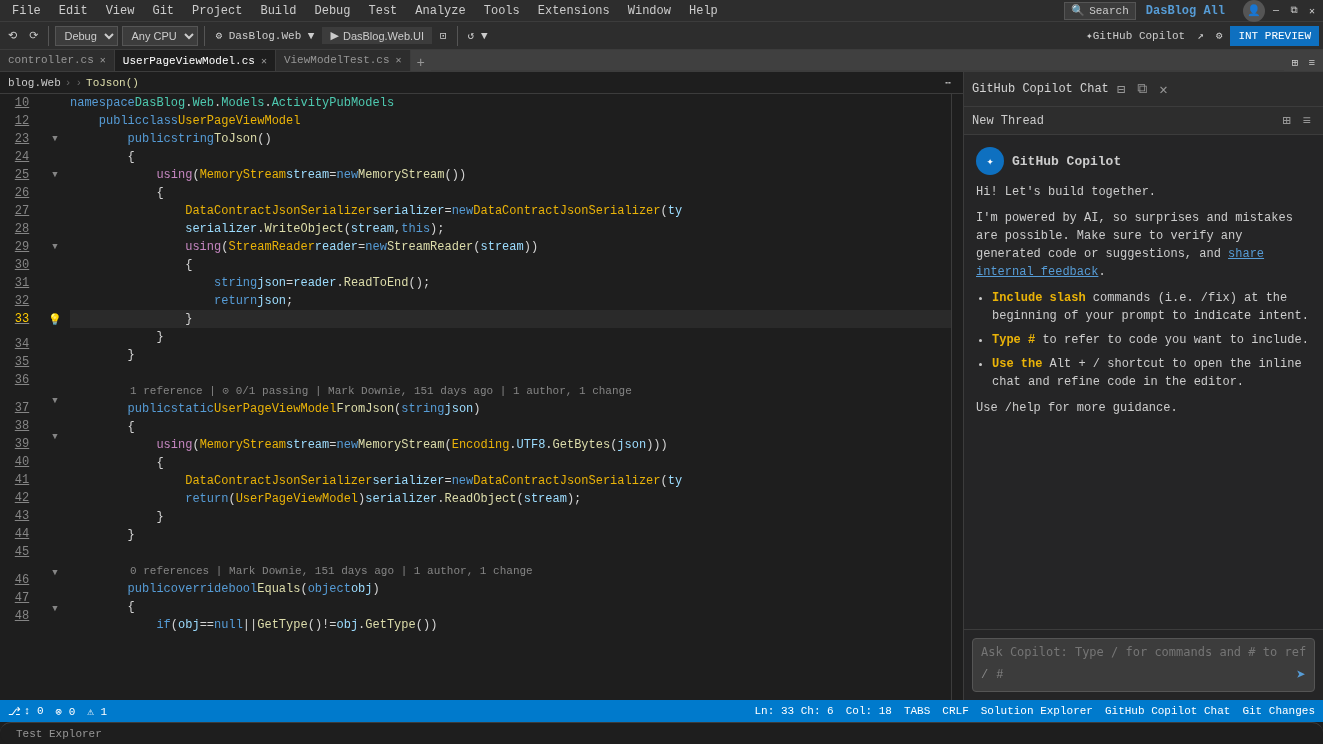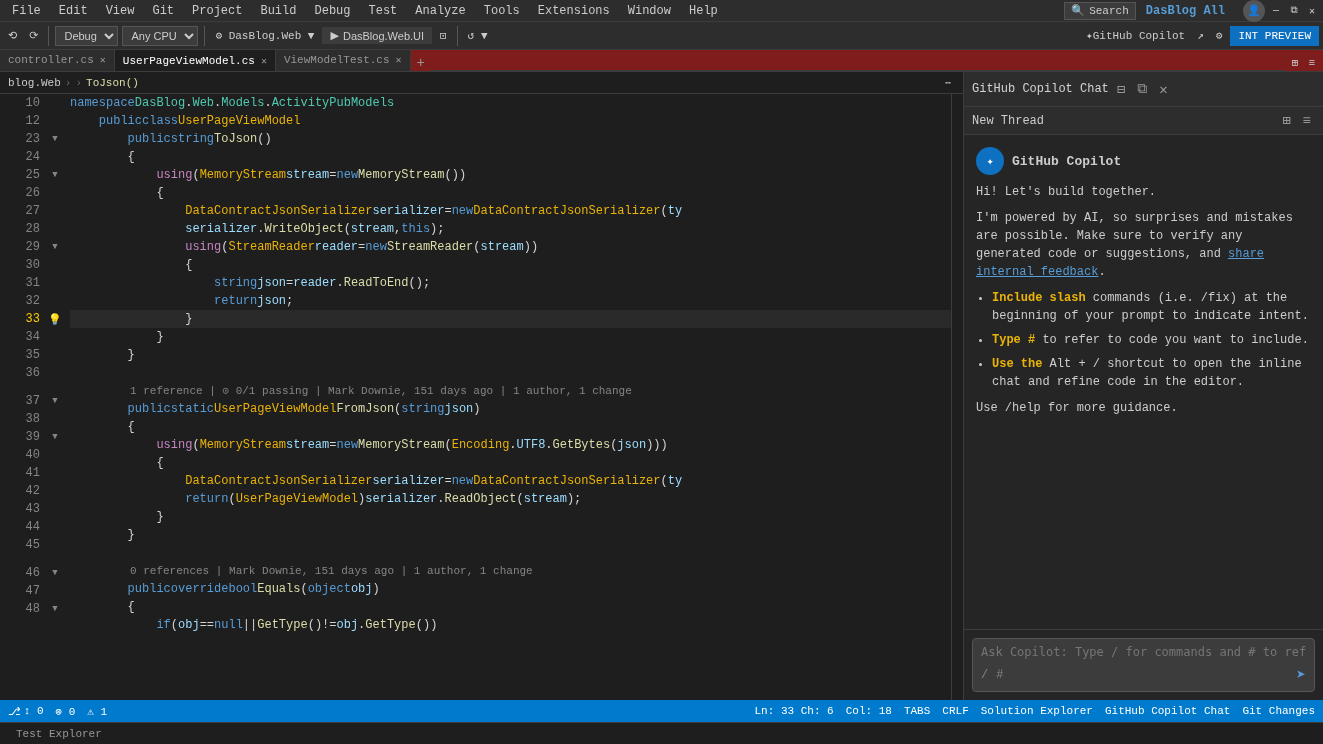--- a/index.html
+++ b/index.html
@@ -15,40 +15,40 @@
 
     
     .toolbar { background: #2d2d2d; height: 28px; display: flex; align-items: center; padding: 0 4px; gap: 4px; border-bottom: 1px solid #3c3c3c; flex-shrink: 0; }
     .toolbar-btn { color: #ccc; padding: 2px 4px; cursor: pointer; font-size: 11px; display: flex; align-items: center; }
     .toolbar-select { background: #3c3c3c; border: 1px solid #555; color: #ccc; padding: 1px 4px; font-size: 11px; height: 20px; }
     .toolbar-separator { width: 1px; height: 20px; background: #555; margin: 0 2px; }
     .run-btn { background: #3c3c3c; color: #ccc; border: none; padding: 2px 8px; font-size: 11px; cursor: pointer; display: flex; align-items: center; gap: 4px; }
     .int-preview { background: #0e70c0; color: white; padding: 2px 8px; font-size: 11px; cursor: pointer; height: 20px; display: flex; align-items: center; }
 
     
-    .tab-bar { background: #7f1d1d; height: 22px; display: flex; align-items: flex-end; border-bottom: 1px solid #3c3c3c; flex-shrink: 0; overflow: hidden; }
+    .tab-bar { background: #404040; height: 22px; display: flex; align-items: flex-end; border-bottom: 1px solid #3c3c3c; flex-shrink: 0; overflow: hidden; }
     .tab { height: 22px; padding: 0 8px; display: flex; align-items: center; gap: 4px; font-size: 11px; cursor: pointer; border-right: 1px solid #3c3c3c; color: #969696; background: #2d2d2d; white-space: nowrap; }
     .tab.active { background: #1e1e1e; color: #ffffff; border-top: 1px solid #0e70c0; }
     .tab-close { color: #969696; font-size: 10px; margin-left: 2px; cursor: pointer; }
     .tab-add { padding: 0 6px; color: #969696; cursor: pointer; font-size: 14px; display: flex; align-items: center; }
 
     
     .main { display: flex; flex: 1; overflow: hidden; }
 
     
     .editor-area { flex: 1; display: flex; flex-direction: column; overflow: hidden; background: #1e1e1e; }
 
     
     .breadcrumb { height: 22px; background: #1e1e1e; display: flex; align-items: center; padding: 0 8px; font-size: 11px; color: #969696; border-bottom: 1px solid #3c3c3c; flex-shrink: 0; gap: 4px; overflow: hidden; }
     .breadcrumb-item { color: #cccccc; }
     .breadcrumb-sep { color: #666; }
 
     
     .code-editor { flex: 1; overflow: auto; position: relative; display: flex; }
-    .line-numbers { width: 48px; background: #1e1e1e; color: #858585; text-align: right; padding-right: 8px; padding-top: 0; font-size: 12px; line-height: 18px; flex-shrink: 0; user-select: none; padding-left: 4px; }
+    .line-numbers { width: 48px; background: #1e1e1e; color: #858585; text-align: center; padding-right: 8px; padding-top: 0; font-size: 12px; line-height: 18px; flex-shrink: 0; user-select: none; padding-left: 4px; text-decoration: underline; }
     .code-lines { flex: 1; padding-left: 8px; overflow-x: auto; }
     .code-line { height: 18px; line-height: 18px; white-space: pre; display: flex; align-items: center; position: relative; }
     .code-line.active-line { background: #2a2a2a; }
 
     
     .kw { color: #569cd6; }
     .kw2 { color: #c586c0; }
     .type { color: #eab308; }
     .method { color: #dcdcaa; }
     .punc { color: #d4d4d4; }
@@ -91,21 +91,21 @@
     .copilot-input-row { display: flex; align-items: center; gap: 8px; }
     .copilot-slash { color: #858585; font-size: 12px; }
     .copilot-hash { color: #858585; font-size: 12px; }
     .copilot-send-btn { margin-left: auto; color: #569cd6; cursor: pointer; font-size: 16px; }
 
     
     .status-bar { height: 22px; background: #007acc; display: flex; align-items: center; padding: 0 8px; gap: 12px; flex-shrink: 0; font-size: 11px; color: white; }
     .status-item { display: flex; align-items: center; gap: 3px; white-space: nowrap; }
 
     
-    .bottom-tabs { height: 22px; background: #1e1e1e; display: flex; align-items: center; padding: 0 8px; border-top: 1px solid #3c3c3c; flex-shrink: 0; }
+    .bottom-tabs { height: 22px; background: #1e1e1e; display: flex; align-items: center; padding: 0 8px; border-top: 1px solid #3c3c3c; flex-shrink: 0; border-radius: 11px; }
     .bottom-tab { color: #969696; font-size: 11px; padding: 0 8px; cursor: pointer; height: 100%; display: flex; align-items: center; }
     .line-gutter { display: flex; flex-direction: column; width: 14px; background: #1e1e1e; flex-shrink: 0; }
   </style>
 </head>
 <body>
 
 <div class="menu-bar">
   <div class="menu-item">File</div>
   <div class="menu-item">Edit</div>
   <div class="menu-item">View</div>
@@ -204,21 +204,21 @@
         <div style="height:18px;line-height:18px;">24</div>
         <div style="height:18px;line-height:18px;">25</div>
         <div style="height:18px;line-height:18px;">26</div>
         <div style="height:18px;line-height:18px;">27</div>
         <div style="height:18px;line-height:18px;">28</div>
         <div style="height:18px;line-height:18px;">29</div>
         <div style="height:18px;line-height:18px;">30</div>
         <div style="height:18px;line-height:18px;">31</div>
         <div style="height:18px;line-height:18px;">32</div>
         <div style="height:18px;line-height:18px;color:#ffcc00;">33</div>
-        <div style="height:18px;line-height:18px;">34</div>
+        <div style="height:18px;line-height:18px;margin-top:7px;">34</div>
         <div style="height:18px;line-height:18px;">35</div>
         <div style="height:18px;line-height:18px;">36</div>
         <div style="height:10px;"></div>
         <div style="height:18px;line-height:18px;">37</div>
         <div style="height:18px;line-height:18px;">38</div>
         <div style="height:18px;line-height:18px;">39</div>
         <div style="height:18px;line-height:18px;">40</div>
         <div style="height:18px;line-height:18px;">41</div>
         <div style="height:18px;line-height:18px;">42</div>
         <div style="height:18px;line-height:18px;">43</div>

